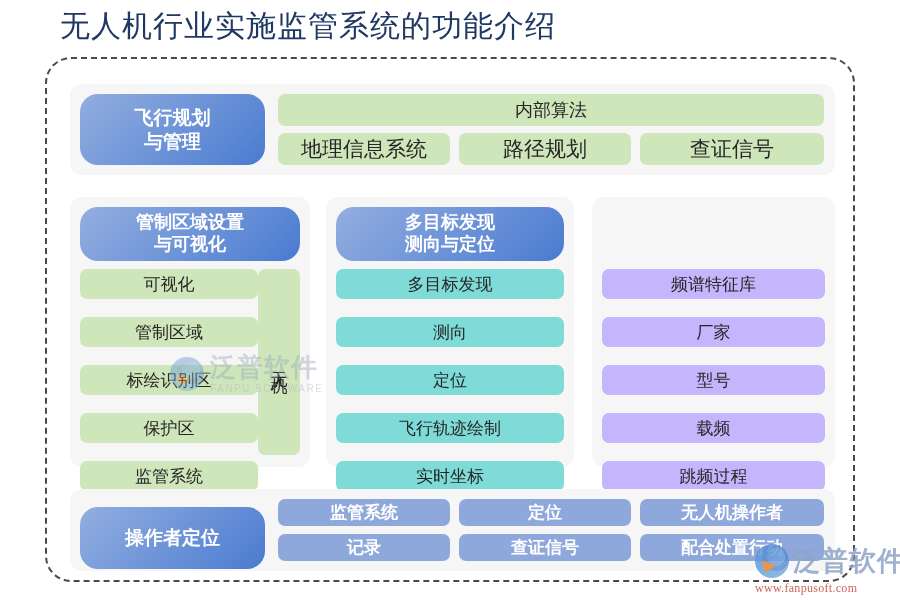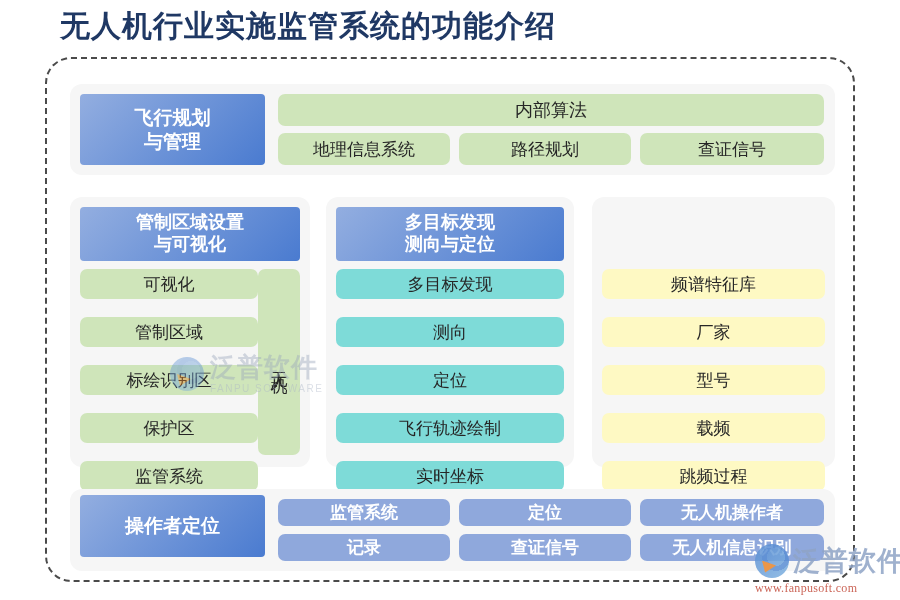--- a/index.html
+++ b/index.html
@@ -9,21 +9,21 @@
     font-family:"Liberation Serif","DejaVu Serif",serif;
     overflow:hidden;
     position:relative;
   }
 
   
   #page-title{
     position:absolute;
     left:60px; top:6px;
     font-size:30px;
-    font-weight:bold;
+    font-weight:normal;
     color:#1f3864;
     letter-spacing:1px;
     font-family:"Liberation Serif","DejaVu Serif",serif;
     white-space:nowrap;
   }
 
   
   #diagram-frame{
     position:absolute;
     left:45px; top:57px;
@@ -38,55 +38,55 @@
     position:absolute;
     background:#f6f6f6;
     border-radius:12px;
     box-sizing:border-box;
   }
 
   
   .pill-blue{
     background:linear-gradient(135deg,#93aee0 0%,#4a7bd0 100%);
     color:#ffffff;
-    border-radius:4px;
+    border-radius:18px;
     display:flex;
     align-items:center;
     justify-content:center;
     text-align:center;
     font-weight:bold;
     box-sizing:border-box;
     line-height:1.22;
   }
 
   .chip{
     border-radius:7px;
     display:flex;
     align-items:center;
     justify-content:center;
     text-align:center;
     box-sizing:border-box;
     white-space:nowrap;
   }
   .chip-green{ background:#cfe5ba; color:#262626; }
   .chip-teal { background:#7edbd8; color:#262626; }
-  .chip-amber{ background:#fef9c3; color:#262626; }
+  .chip-amber{ background:#c4b5fd; color:#262626; }
   .chip-blue { background:#8fa8dc; color:#ffffff; font-weight:bold; }
 
   
   #row1-card{ left:70px; top:84px; width:765px; height:91px; }
   #row1-label{
     position:absolute; left:10px; top:10px;
     width:185px; height:71px; font-size:19px;
   }
   #row1-wide{
     position:absolute; left:208px; top:10px;
     width:546px; height:32px; font-size:18px;
   }
-  .row1-sub{ position:absolute; top:49px; height:32px; font-size:17px; }
+  .row1-sub{ position:absolute; top:49px; height:32px; font-size:21px; }
   #row1-sub-0{ left:208px; width:172px; }
   #row1-sub-1{ left:389px; width:172px; }
   #row1-sub-2{ left:570px; width:184px; }
 
   
   #col-card-0{ left:70px; top:197px; width:240px; height:270px; }
   #col-card-1{ left:326px; top:197px; width:248px; height:270px; }
   #col-card-2{ left:592px; top:197px; width:243px; height:270px; }
 
   .col-header{
@@ -110,21 +110,21 @@
     writing-mode:vertical-rl; text-orientation:upright;
     font-size:17px; letter-spacing:3px;
     box-sizing:border-box;
   }
   #col-items-1{ width:228px; }
   #col-items-2{ width:223px; }
 
   
   #row4-card{ left:70px; top:489px; width:765px; height:82px; }
   #row4-label{
-    position:absolute; left:10px; top:6px;
+    position:absolute; left:10px; top:18px;
     width:185px; height:62px; font-size:19px;
   }
   .row4-chip{ position:absolute; height:27px; font-size:17px; }
   .r4c0{ left:208px; width:172px; }
   .r4c1{ left:389px; width:172px; }
   .r4c2{ left:570px; width:184px; }
   .r4top{ top:10px; }
   .r4bot{ top:45px; }
 
   
@@ -222,21 +222,21 @@
   </div>
 </div>
 
 <div id="row4-card" class="card">
   <div id="row4-label" class="pill-blue">操作者定位</div>
   <div class="row4-chip r4c0 r4top chip chip-blue">监管系统</div>
   <div class="row4-chip r4c1 r4top chip chip-blue">定位</div>
   <div class="row4-chip r4c2 r4top chip chip-blue">无人机操作者</div>
   <div class="row4-chip r4c0 r4bot chip chip-blue">记录</div>
   <div class="row4-chip r4c1 r4bot chip chip-blue">查证信号</div>
-  <div class="row4-chip r4c2 r4bot chip chip-blue">无人机信息识别</div>
+  <div class="row4-chip r4c2 r4bot chip chip-blue">配合处置行动</div>
 </div>
 
 <div id="watermark-center" class="watermark">
   <div class="wm-logo"></div>
   <div class="wm-text">
     <span class="wm-cn">泛普软件</span>
     <span class="wm-en">FANPU SOFTWARE</span>
   </div>
 </div>
 

